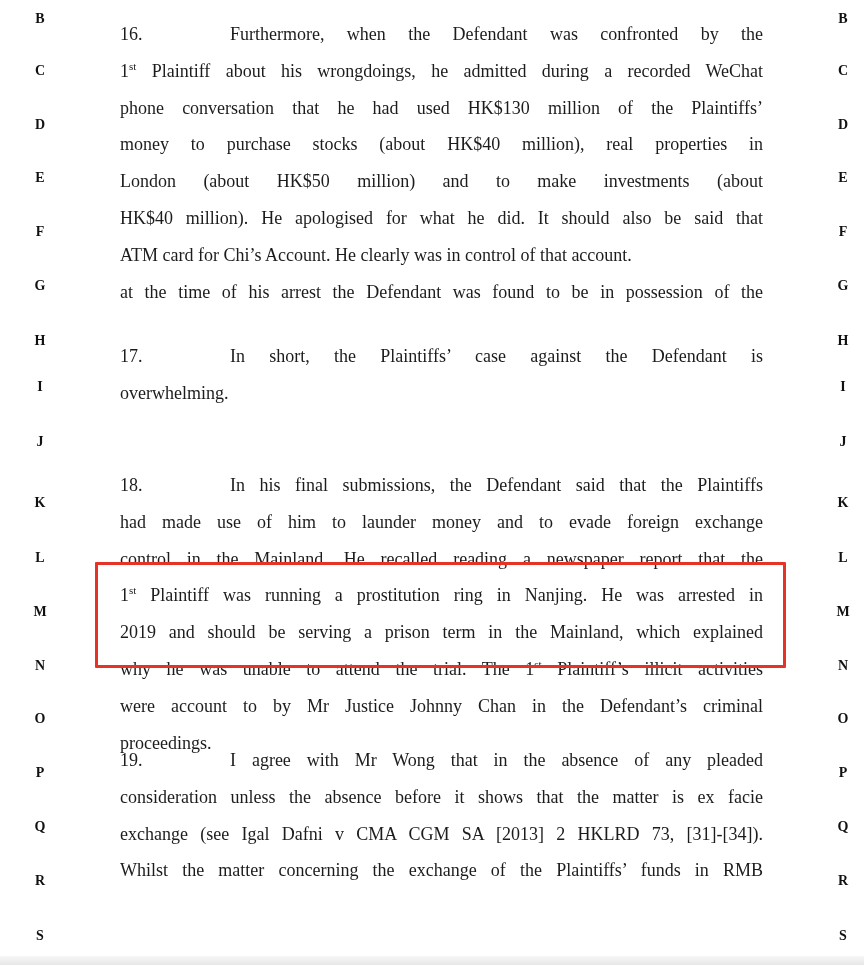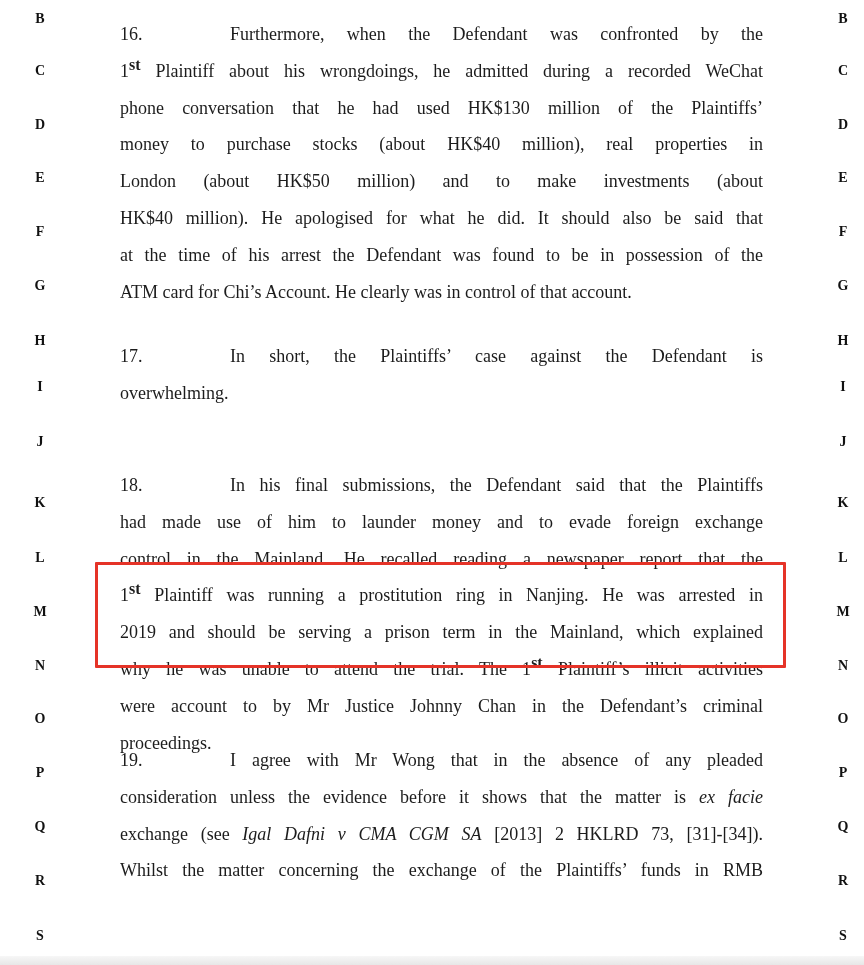--- a/index.html
+++ b/index.html
@@ -40,26 +40,25 @@
     white-space:normal;
   }
   .line.last{
     text-align-last:left;
   }
   .pnum{
     display:inline-block;
     width:110px;
   }
   sup{
-    font-size:16px;
+    font-size:11px;
     line-height:0;
     vertical-align:super;
-    font-weight:bold;
   }
-  .it{font-style:italic;}
+  .it{}
   .hlbox{
     position:absolute;
     left:95px;top:562px;
     width:685px;height:100px;
     border:3px solid #e53328;
     border-radius:1px;
     background:transparent;
     pointer-events:none;
   }
   .bottom-strip{
@@ -74,40 +73,40 @@
 
 <div class="page">
   <div class="textcol" id="textcol">
       <div class="para" style="top: 16px;">
         <div class="line"><span class="pnum">16.</span><span>Furthermore, when the Defendant was confronted by the</span></div>
         <div class="line"><span>1</span><sup>st</sup><span> Plaintiff about his wrongdoings, he admitted during a recorded WeChat</span></div>
         <div class="line"><span>phone conversation that he had used HK$130 million of the Plaintiffs’</span></div>
         <div class="line"><span>money to purchase stocks (about HK$40 million), real properties in</span></div>
         <div class="line"><span>London (about HK$50 million) and to make investments (about</span></div>
         <div class="line"><span>HK$40 million).  He apologised for what he did.  It should also be said that</span></div>
+        <div class="line last"><span>ATM card for Chi’s Account.  He clearly was in control of that account.</span></div>
         <div class="line"><span>at the time of his arrest the Defendant was found to be in possession of the</span></div>
-        <div class="line last"><span>ATM card for Chi’s Account.  He clearly was in control of that account.</span></div>
       </div>
       <div class="para" style="top: 338px;">
         <div class="line"><span class="pnum">17.</span><span>In short, the Plaintiffs’ case against the Defendant is</span></div>
         <div class="line last"><span>overwhelming.</span></div>
       </div>
       <div class="para" style="top: 467px;">
         <div class="line"><span class="pnum">18.</span><span>In his final submissions, the Defendant said that the Plaintiffs</span></div>
         <div class="line"><span>had made use of him to launder money and to evade foreign exchange</span></div>
         <div class="line"><span>control in the Mainland.  He recalled reading a newspaper report that the</span></div>
         <div class="line"><span>1</span><sup>st</sup><span> Plaintiff was running a prostitution ring in Nanjing.  He was arrested in</span></div>
         <div class="line"><span>2019 and should be serving a prison term in the Mainland, which explained</span></div>
         <div class="line"><span>why he was unable to attend the trial.  The 1</span><sup>st</sup><span> Plaintiff’s illicit activities</span></div>
         <div class="line"><span>were account to by Mr Justice Johnny Chan in the Defendant’s criminal</span></div>
         <div class="line last"><span>proceedings.</span></div>
       </div>
       <div class="para" style="top: 742px;">
         <div class="line"><span class="pnum">19.</span><span>I agree with Mr Wong that in the absence of any pleaded</span></div>
-        <div class="line"><span>consideration unless the evidence before it shows that the matter is </span><span class="it">ex facie</span></div>
+        <div class="line"><span>consideration unless the absence before it shows that the matter is </span><span class="it">ex facie</span></div>
         <div class="line"><span>exchange (see </span><span class="it">Igal Dafni v CMA CGM SA</span><span> [2013] 2 HKLRD 73, [31]-[34]).</span></div>
         <div class="line"><span>Whilst the matter concerning the exchange of the Plaintiffs’ funds in RMB</span></div>
       </div>
     </div>
   <div class="hlbox"></div>
   <div class="bottom-strip"></div>
 <span class="mletter" style="left: 30px; top: 12px;">B</span>
     <span class="mletter" style="left: 833px; top: 12px;">B</span>
     <span class="mletter" style="left: 30px; top: 64px;">C</span>
     <span class="mletter" style="left: 833px; top: 64px;">C</span>

